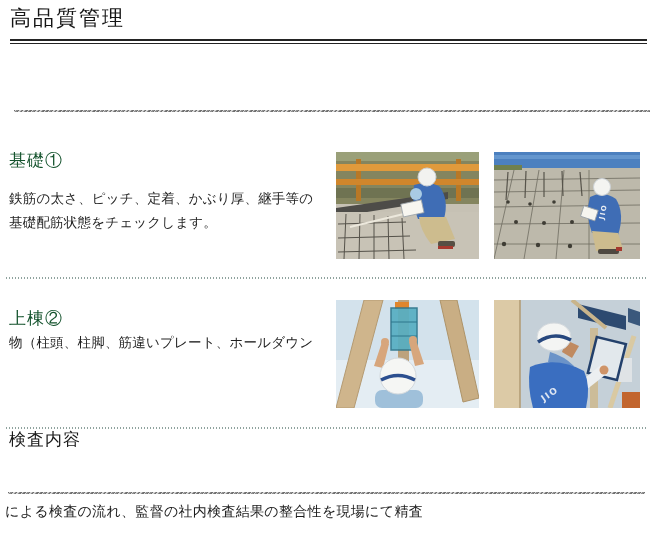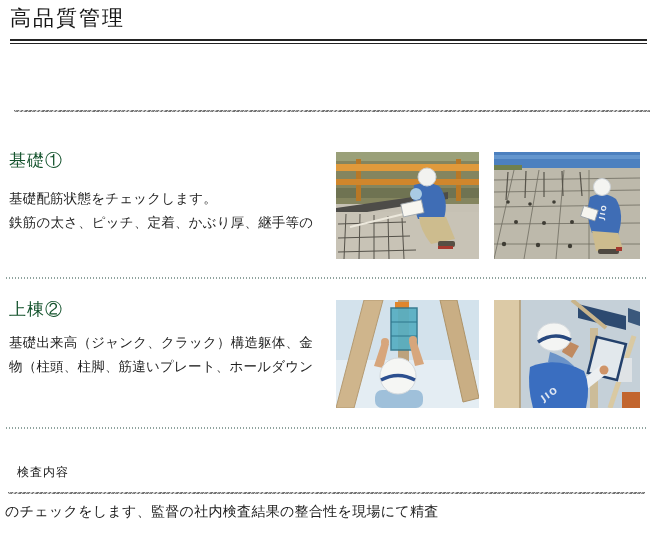--- a/index.html
+++ b/index.html
@@ -32,21 +32,21 @@
     height:2px;
     background:repeating-linear-gradient(135deg,#6f6f6f 0 1px,#d6d6d6 1px 2px,#8f8f8f 2px 3px);
   }
   .hatch-1{left:14px;top:110px;width:636px;}
   .hatch-2{left:8px;top:492px;width:637px;}
 
   .section-heading{
     font-size:17px;letter-spacing:1px;color:#14532d;font-weight:400;white-space:nowrap;
   }
   .sec1-heading{left:9px;top:149px;}
-  .sec2-heading{left:9px;top:298px;}
+  .sec2-heading{left:9px;top:307px;}
 
   .body-text{
     font-size:13.5px;line-height:24px;color:#1f1f1f;letter-spacing:0.2px;
   }
   .body-text div{white-space:nowrap;}
   .sec1-body{left:9px;top:186px;width:326px;}
   .sec2-body{left:9px;top:330px;width:332px;}
 
   .dotted-divider{
     height:2px;
@@ -55,38 +55,38 @@
   .dot-1{left:6px;top:277px;width:640px;}
   .dot-2{left:6px;top:427px;width:640px;}
 
   .photo{background:#d8d5cc;}
   .photo svg{display:block;width:100%;height:100%;}
   .photo-a{left:336px;top:152px;width:143px;height:107px;}
   .photo-b{left:494px;top:152px;width:146px;height:107px;}
   .photo-c{left:336px;top:300px;width:143px;height:108px;}
   .photo-d{left:494px;top:300px;width:146px;height:108px;}
 
-  .footer-heading{left:9px;top:464px;font-size:12px;letter-spacing:1px;color:#161616;white-space:nowrap;margin-left:8px;}
+  .footer-heading{left:9px;top:428px;font-size:17px;letter-spacing:1px;color:#161616;white-space:nowrap;}
   .footer-body{left:5px;top:503px;font-size:14px;color:#1c1c1c;letter-spacing:0.3px;white-space:nowrap;}
   .vest-text{font-family:"DejaVu Sans","Liberation Sans",sans-serif;font-weight:bold;}
 </style>
 </head>
 <body>
 
 <div id="canvas">
 
   <div class="abs serif page-title">高品質管理</div>
   <div class="abs title-rule"></div>
 
   <div class="abs hatch-line hatch-1"></div>
 
   <div class="abs serif section-heading sec1-heading">基礎①</div>
   <div class="abs body-text sec1-body">
+    <div>鉄筋の太さ、ピッチ、定着、かぶり厚、継手等の</div>
     <div>基礎配筋状態をチェックします。</div>
-    <div>鉄筋の太さ、ピッチ、定着、かぶり厚、継手等の</div>
   </div>
 
   <div class="abs photo photo-a">
     <svg viewBox="0 0 143 107" preserveAspectRatio="none">
       <rect width="143" height="107" fill="#c6c1b4"></rect>
       <rect width="143" height="52" fill="#84855f"></rect>
       <rect width="143" height="9" fill="#9aa079"></rect>
       <rect x="0" y="36" width="143" height="10" fill="#6f7352"></rect>
       <rect x="20" y="7" width="5" height="42" fill="#b87826"></rect>
       <rect x="120" y="7" width="5" height="42" fill="#b87826"></rect>
@@ -161,21 +161,20 @@
       <path d="M98,79 L124,81 L129,97 L102,99 Z" fill="#cdbc8e"></path>
       <rect x="104" y="97" width="21" height="5" rx="2" fill="#4e4840"></rect>
       <rect x="122" y="95" width="6" height="4" fill="#a5392e"></rect>
     </svg>
   </div>
 
   <div class="abs dotted-divider dot-1"></div>
 
   <div class="abs serif section-heading sec2-heading">上棟②</div>
   <div class="abs body-text sec2-body">
-    <div>基礎出来高（ジャンク、クラック）構造躯体、金</div>
     <div>物（柱頭、柱脚、筋違いプレート、ホールダウン</div>
   </div>
 
   <div class="abs photo photo-c">
     <svg viewBox="0 0 143 108" preserveAspectRatio="none">
       <rect width="143" height="108" fill="#d3e2ec"></rect>
       <rect y="60" width="143" height="48" fill="#e4edf3"></rect>
       <polygon points="0,108 18,108 47,0 28,0" fill="#cfb58c" stroke="#b49a72" stroke-width="1"></polygon>
       <polygon points="143,98 127,102 104,0 121,0" fill="#c9ae84" stroke="#ad9369" stroke-width="1"></polygon>
       <rect x="62" y="0" width="11" height="66" fill="#bca27c"></rect>
@@ -217,15 +216,15 @@
       <line x1="58" y1="66" x2="64" y2="90" stroke="#b03a30" stroke-width="2"></line>
       <path d="M36,67 Q33,86 39,108 L92,108 Q97,86 90,71 Q62,56 36,67" fill="#3a6ec0"></path>
       <text x="46" y="98" font-size="9" letter-spacing="1.5" fill="#dfe6f2" class="vest-text" transform="rotate(-35 54 94)">JIO</text>
     </svg>
   </div>
 
   <div class="abs dotted-divider dot-2"></div>
 
   <div class="abs serif footer-heading">検査内容</div>
   <div class="abs hatch-line hatch-2"></div>
-  <div class="abs footer-body">のチェックをします、監督の社内検査結果の整合性を現場にて精査</div>
+  <div class="abs footer-body">による検査の流れ、監督の社内検査結果の整合性を現場にて精査</div>
 
 </div>
 
 </body></html>

